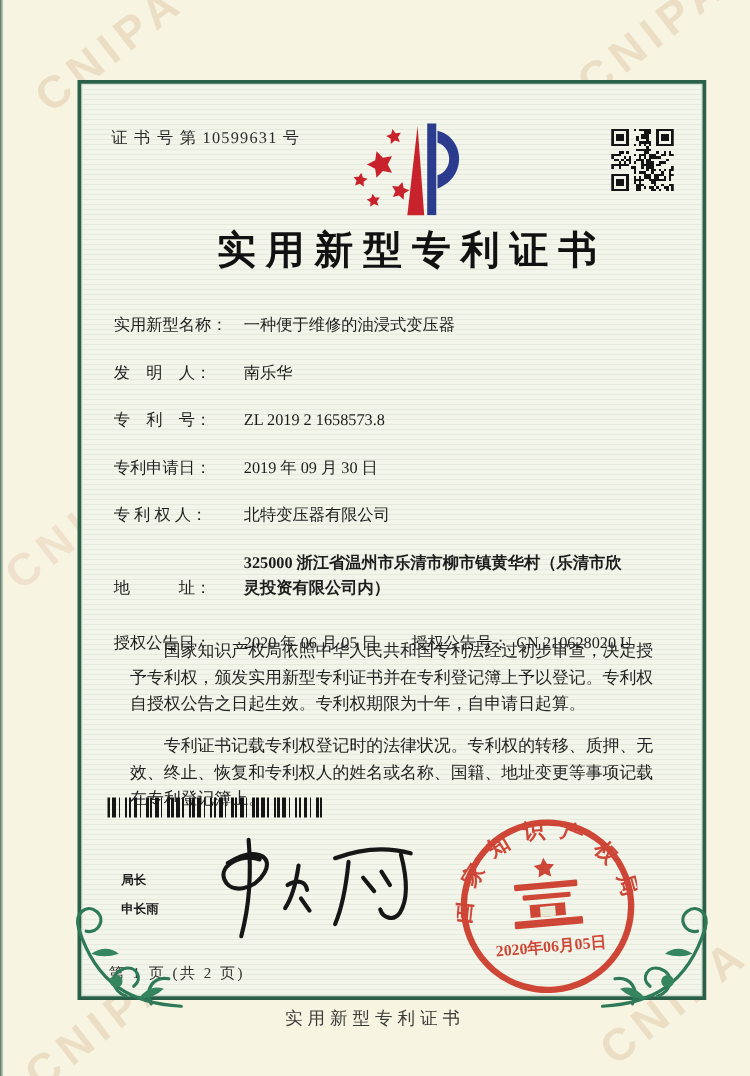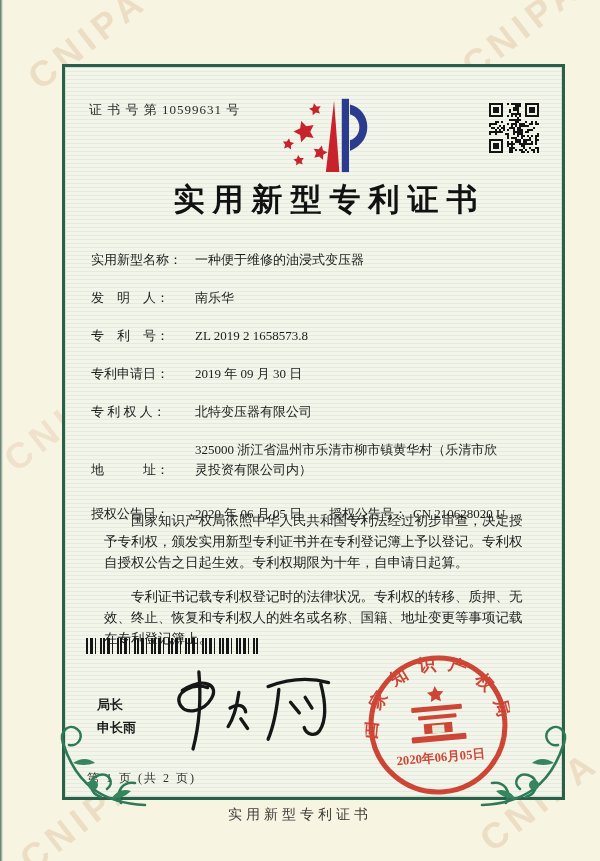--- a/index.html
+++ b/index.html
@@ -33,21 +33,21 @@
   .row.grant .lab2{flex:none;white-space:pre;}
   .row.grant .val2{flex:1;}
   
   .paras{position:absolute;left:26px;top:430px;width:450px;font-size:13.5px;line-height:21px;color:#222;}
   .paras p{margin:13px;text-indent:2em;}
   .barcode{position:absolute;left:21px;top:571px;width:172px;height:16px;
            background:repeating-linear-gradient(90deg,#151515 0 2px,rgba(0,0,0,0) 2px 4px,
            #151515 4px 7px,rgba(0,0,0,0) 7px 9px,#151515 9px 10px,rgba(0,0,0,0) 10px 14px,
            #151515 14px 16px,rgba(0,0,0,0) 16px 17px);}
   .director{position:absolute;left:32px;top:626px;font-family:"Liberation Sans",sans-serif;
-            font-weight:bold;font-size:13px;line-height:23px;color:#1b1b1b;}
+            font-weight:bold;font-size:10px;line-height:23px;color:#1b1b1b;}
   .signature{position:absolute;left:90px;top:598px;}
   .seal{position:absolute;left:300px;top:585px;width:146px;height:146px;
         transform:rotate(-5deg);opacity:0.92;mix-blend-mode:multiply;}
   .pagenum{position:absolute;left:0;top:703px;width:100%;
            font-size:12px;letter-spacing:2px;color:#30302c;margin-left:22px;}
   .flourish{position:absolute;z-index:3;}
   .fl-left{left:-10px;bottom:-12px;}
   .fl-right{right:-10px;bottom:-12px;transform:scaleX(-1);}
   .footer-note{position:absolute;left:0;top:806px;width:100%;text-align:center;
                font-size:14px;letter-spacing:4px;color:#3c3c38;}
@@ -298,21 +298,21 @@
       <div class="row">
         <span class="lab">专利申请日：</span>
         <span class="val">2019 年 09 月 30 日</span>
       </div>
       <div class="row">
         <span class="lab">专 利 权 人：</span>
         <span class="val">北特变压器有限公司</span>
       </div>
       <div class="row addr">
         <span class="lab">地　　　址：</span>
-        <span class="val" style="width:310px;flex:none;">325000 浙江省温州市乐清市柳市镇黄华村（乐清市欣灵投资有限公司内）</span>
+        <span class="val" style="width:310px;flex:none;font-weight:bold;">325000 浙江省温州市乐清市柳市镇黄华村（乐清市欣灵投资有限公司内）</span>
       </div>
       <div class="row grant">
         <span class="lab">授权公告日：</span>
         <span class="val1">2020 年 06 月 05 日</span>
         <span class="lab2">授权公告号：</span>
         <span class="val2" style="padding-left:6px;">CN 210628020 U</span>
       </div>
     </div>
 
     <div class="paras">

